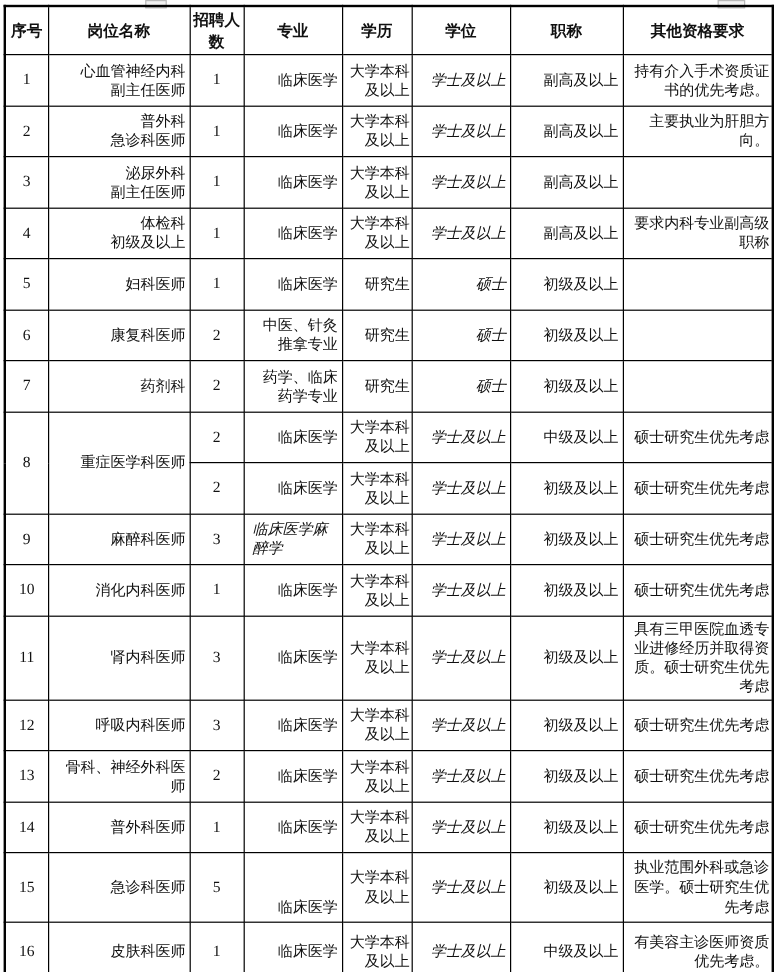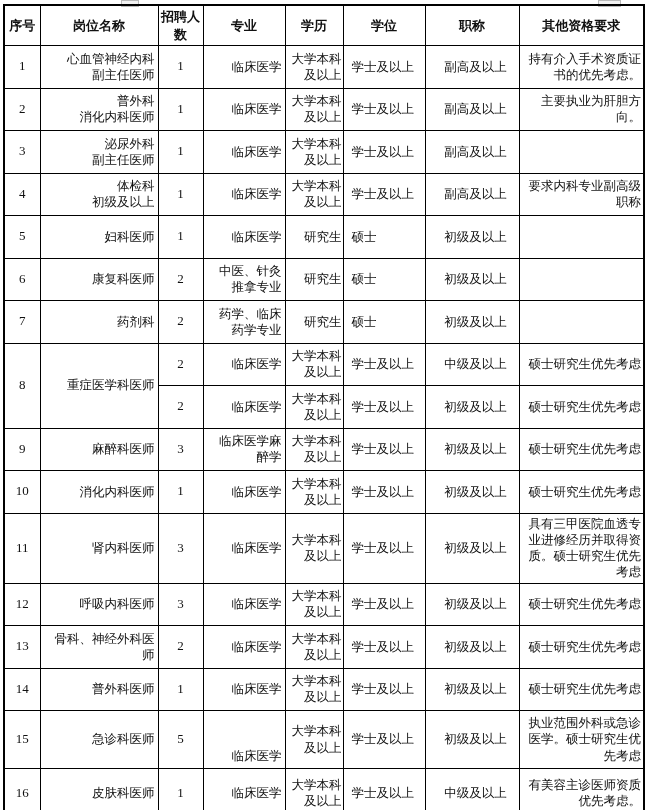--- a/index.html
+++ b/index.html
@@ -67,22 +67,22 @@
   .col-edu    { width: 58px;  }
   .col-degree { width: 82px;  }
   .col-title  { width: 94px;  }
   .col-other  { width: 125px; }
 
   td.c-no     { text-align: center; font-size: 13px; }
   td.c-name   { text-align: right; white-space: pre-line; }
   td.c-count  { text-align: center; font-size: 13px; }
   td.c-major  { text-align: right; padding-left: 7px; }
   td.c-edu    { text-align: right; padding-left: 5px; padding-right: 1px; }
-  td.c-degree { text-align: left; padding-left: 8px; }
-  td.c-title  { text-align: center; padding-left: 10px; }
+  td.c-degree { text-align: right; padding-left: 8px; font-style: italic; }
+  td.c-title  { text-align: right; padding-left: 10px; }
   td.c-other  { text-align: right; padding-left: 6px; padding-right: 2px; }
 </style>
 </head>
 <body>
 
 <div class="handle-artifact left"></div>
 <div class="handle-artifact right"></div>
 
 <table class="jobs">
   <colgroup>
@@ -115,21 +115,21 @@
         <td class="c-count">1</td>
         <td class="c-major">临床医学</td>
         <td class="c-edu">大学本科及以上</td>
         <td class="c-degree">学士及以上</td>
         <td class="c-title">副高及以上</td>
         <td class="c-other">持有介入手术资质证书的优先考虑。</td>
       </tr>
       <tr>
         <td class="c-no">2</td>
         <td class="c-name">普外科
-消化内科医师</td>
+急诊科医师</td>
         <td class="c-count">1</td>
         <td class="c-major">临床医学</td>
         <td class="c-edu">大学本科及以上</td>
         <td class="c-degree">学士及以上</td>
         <td class="c-title">副高及以上</td>
         <td class="c-other">主要执业为肝胆方向。</td>
       </tr>
       <tr>
         <td class="c-no">3</td>
         <td class="c-name">泌尿外科
@@ -197,21 +197,21 @@
         <td class="c-major">临床医学</td>
         <td class="c-edu">大学本科及以上</td>
         <td class="c-degree">学士及以上</td>
         <td class="c-title">初级及以上</td>
         <td class="c-other">硕士研究生优先考虑</td>
       </tr>
       <tr>
         <td class="c-no">9</td>
         <td class="c-name">麻醉科医师</td>
         <td class="c-count">3</td>
-        <td class="c-major" style="text-align: right;">临床医学麻醉学</td>
+        <td class="c-major" style="text-align: left; font-style: italic;">临床医学麻醉学</td>
         <td class="c-edu">大学本科及以上</td>
         <td class="c-degree">学士及以上</td>
         <td class="c-title">初级及以上</td>
         <td class="c-other">硕士研究生优先考虑</td>
       </tr>
       <tr>
         <td class="c-no">10</td>
         <td class="c-name">消化内科医师</td>
         <td class="c-count">1</td>
         <td class="c-major">临床医学</td>

